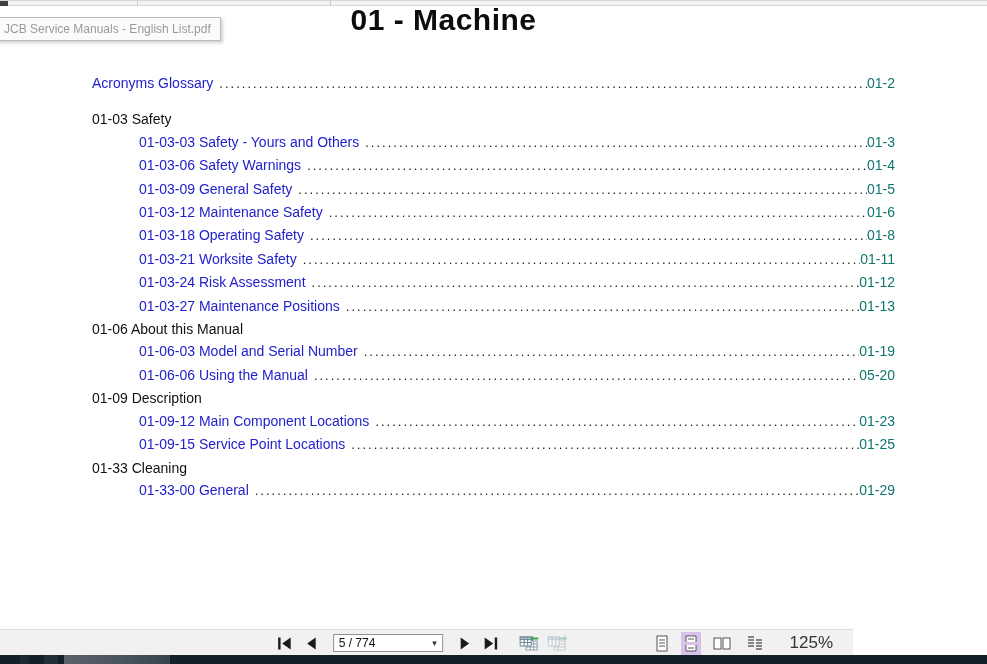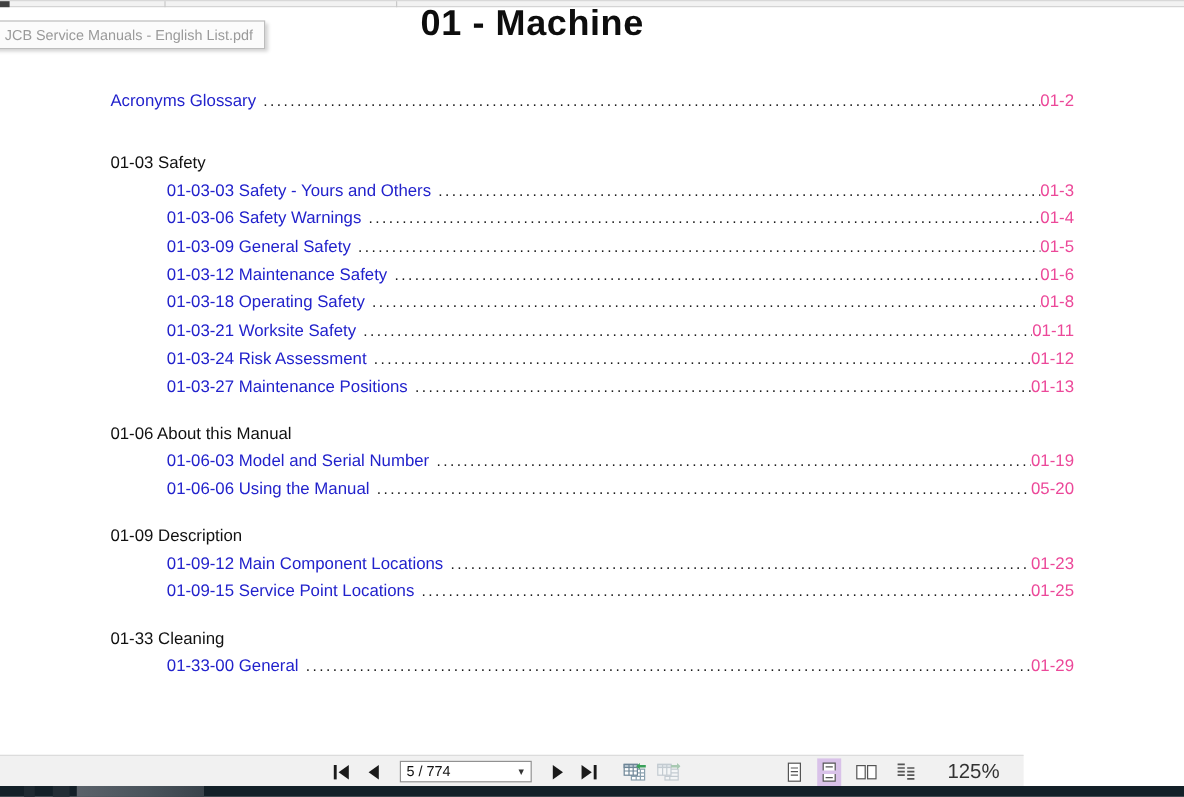--- a/index.html
+++ b/index.html
@@ -51,27 +51,27 @@
     font-weight: bold; font-size: 15px; line-height: 18px;
     margin-bottom: 19px; color: #000;
   }
   .toc-row {
     display: flex; align-items: baseline;
     line-height: 22.4px; white-space: nowrap;
   }
   .toc-row.indent .label { padding-left: 47px; }
   .toc-row.gap-after { margin-bottom: 13px; }
   .toc-row .label.link { color: #2222cc; cursor: pointer; }
-  .toc-row .label.section { color: #111; margin-top: 16px; }
+  .toc-row .label.section { color: #111; }
   .toc-row .dots {
     flex: 1; overflow: hidden;
     color: #1a1a1a; letter-spacing: 2px; font-size: 13px;
     padding: 0 5px 0 6px;
   }
-  .toc-row .page { color: #ec4899; cursor: pointer; }
+  .toc-row .page { color: #0f766e; cursor: pointer; }
 
   
   .toolbar {
     position: absolute; left: 0; top: 629px; width: 853px; height: 26px;
     background: #f1f1f1;
     border-top: 1px solid #dcdcdc;
   }
   .nav-cluster {
     position: absolute; left: 50%; top: 0; height: 26px;
     transform: translateX(-52%);

